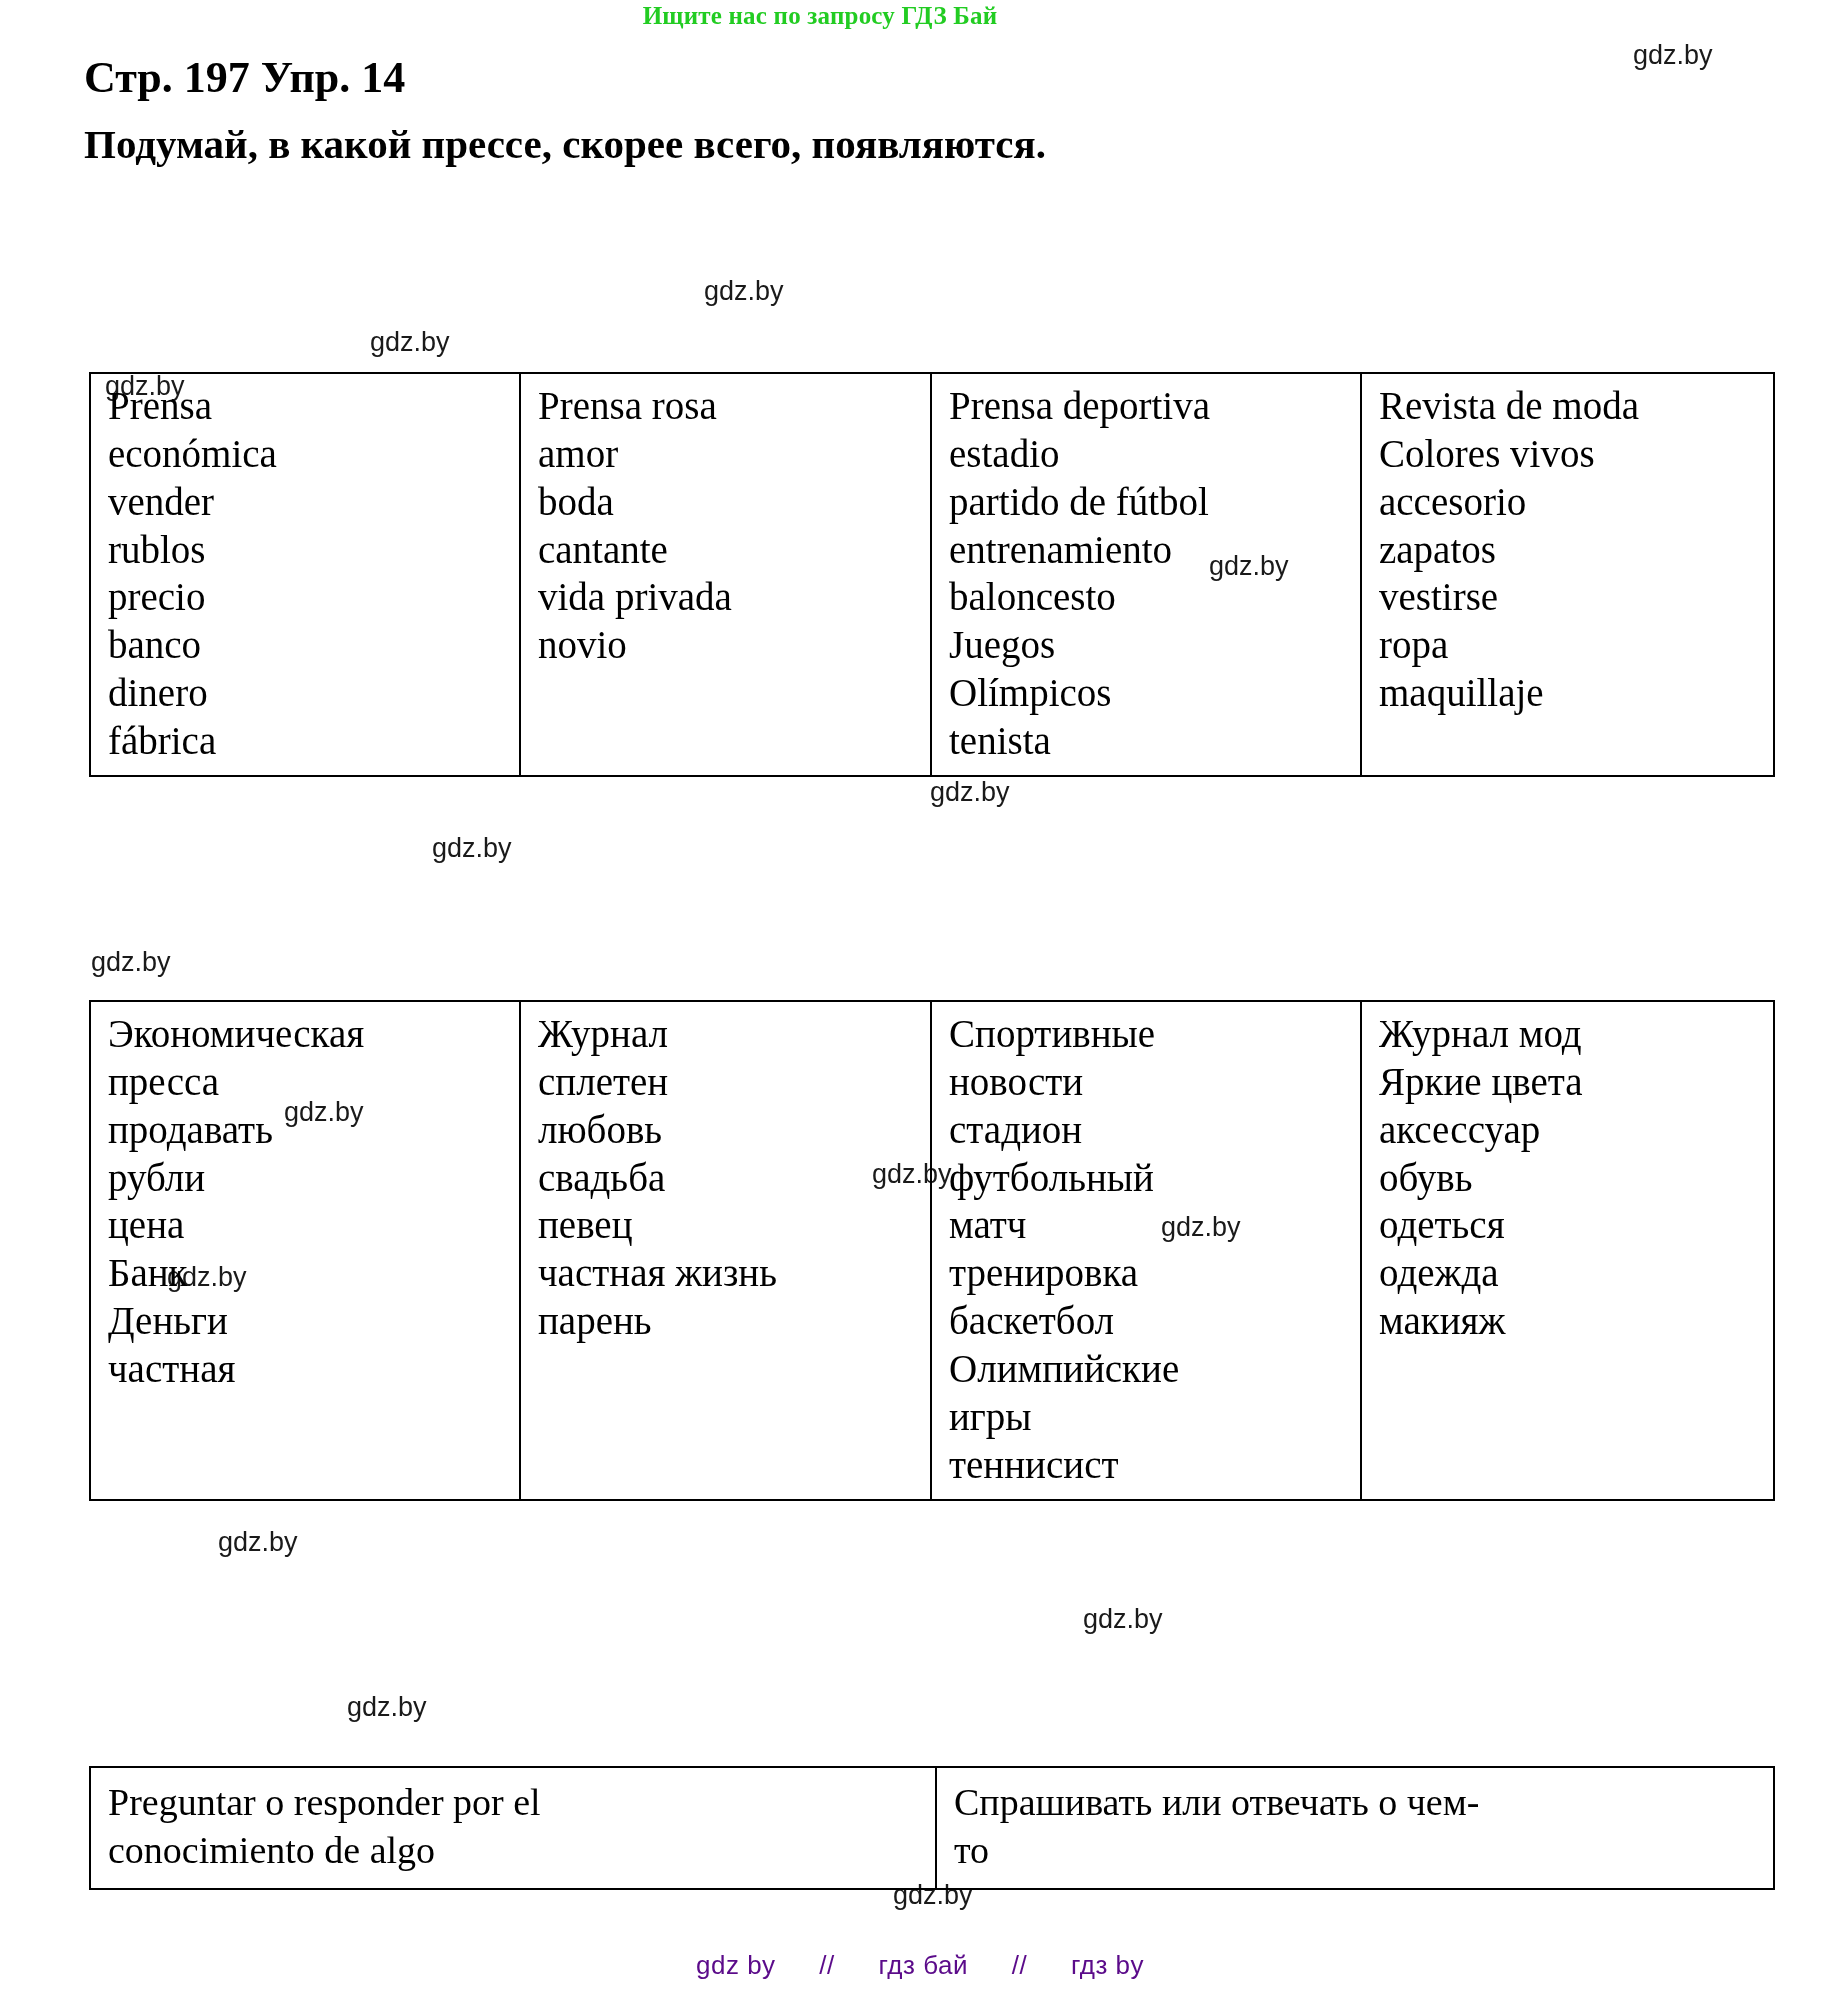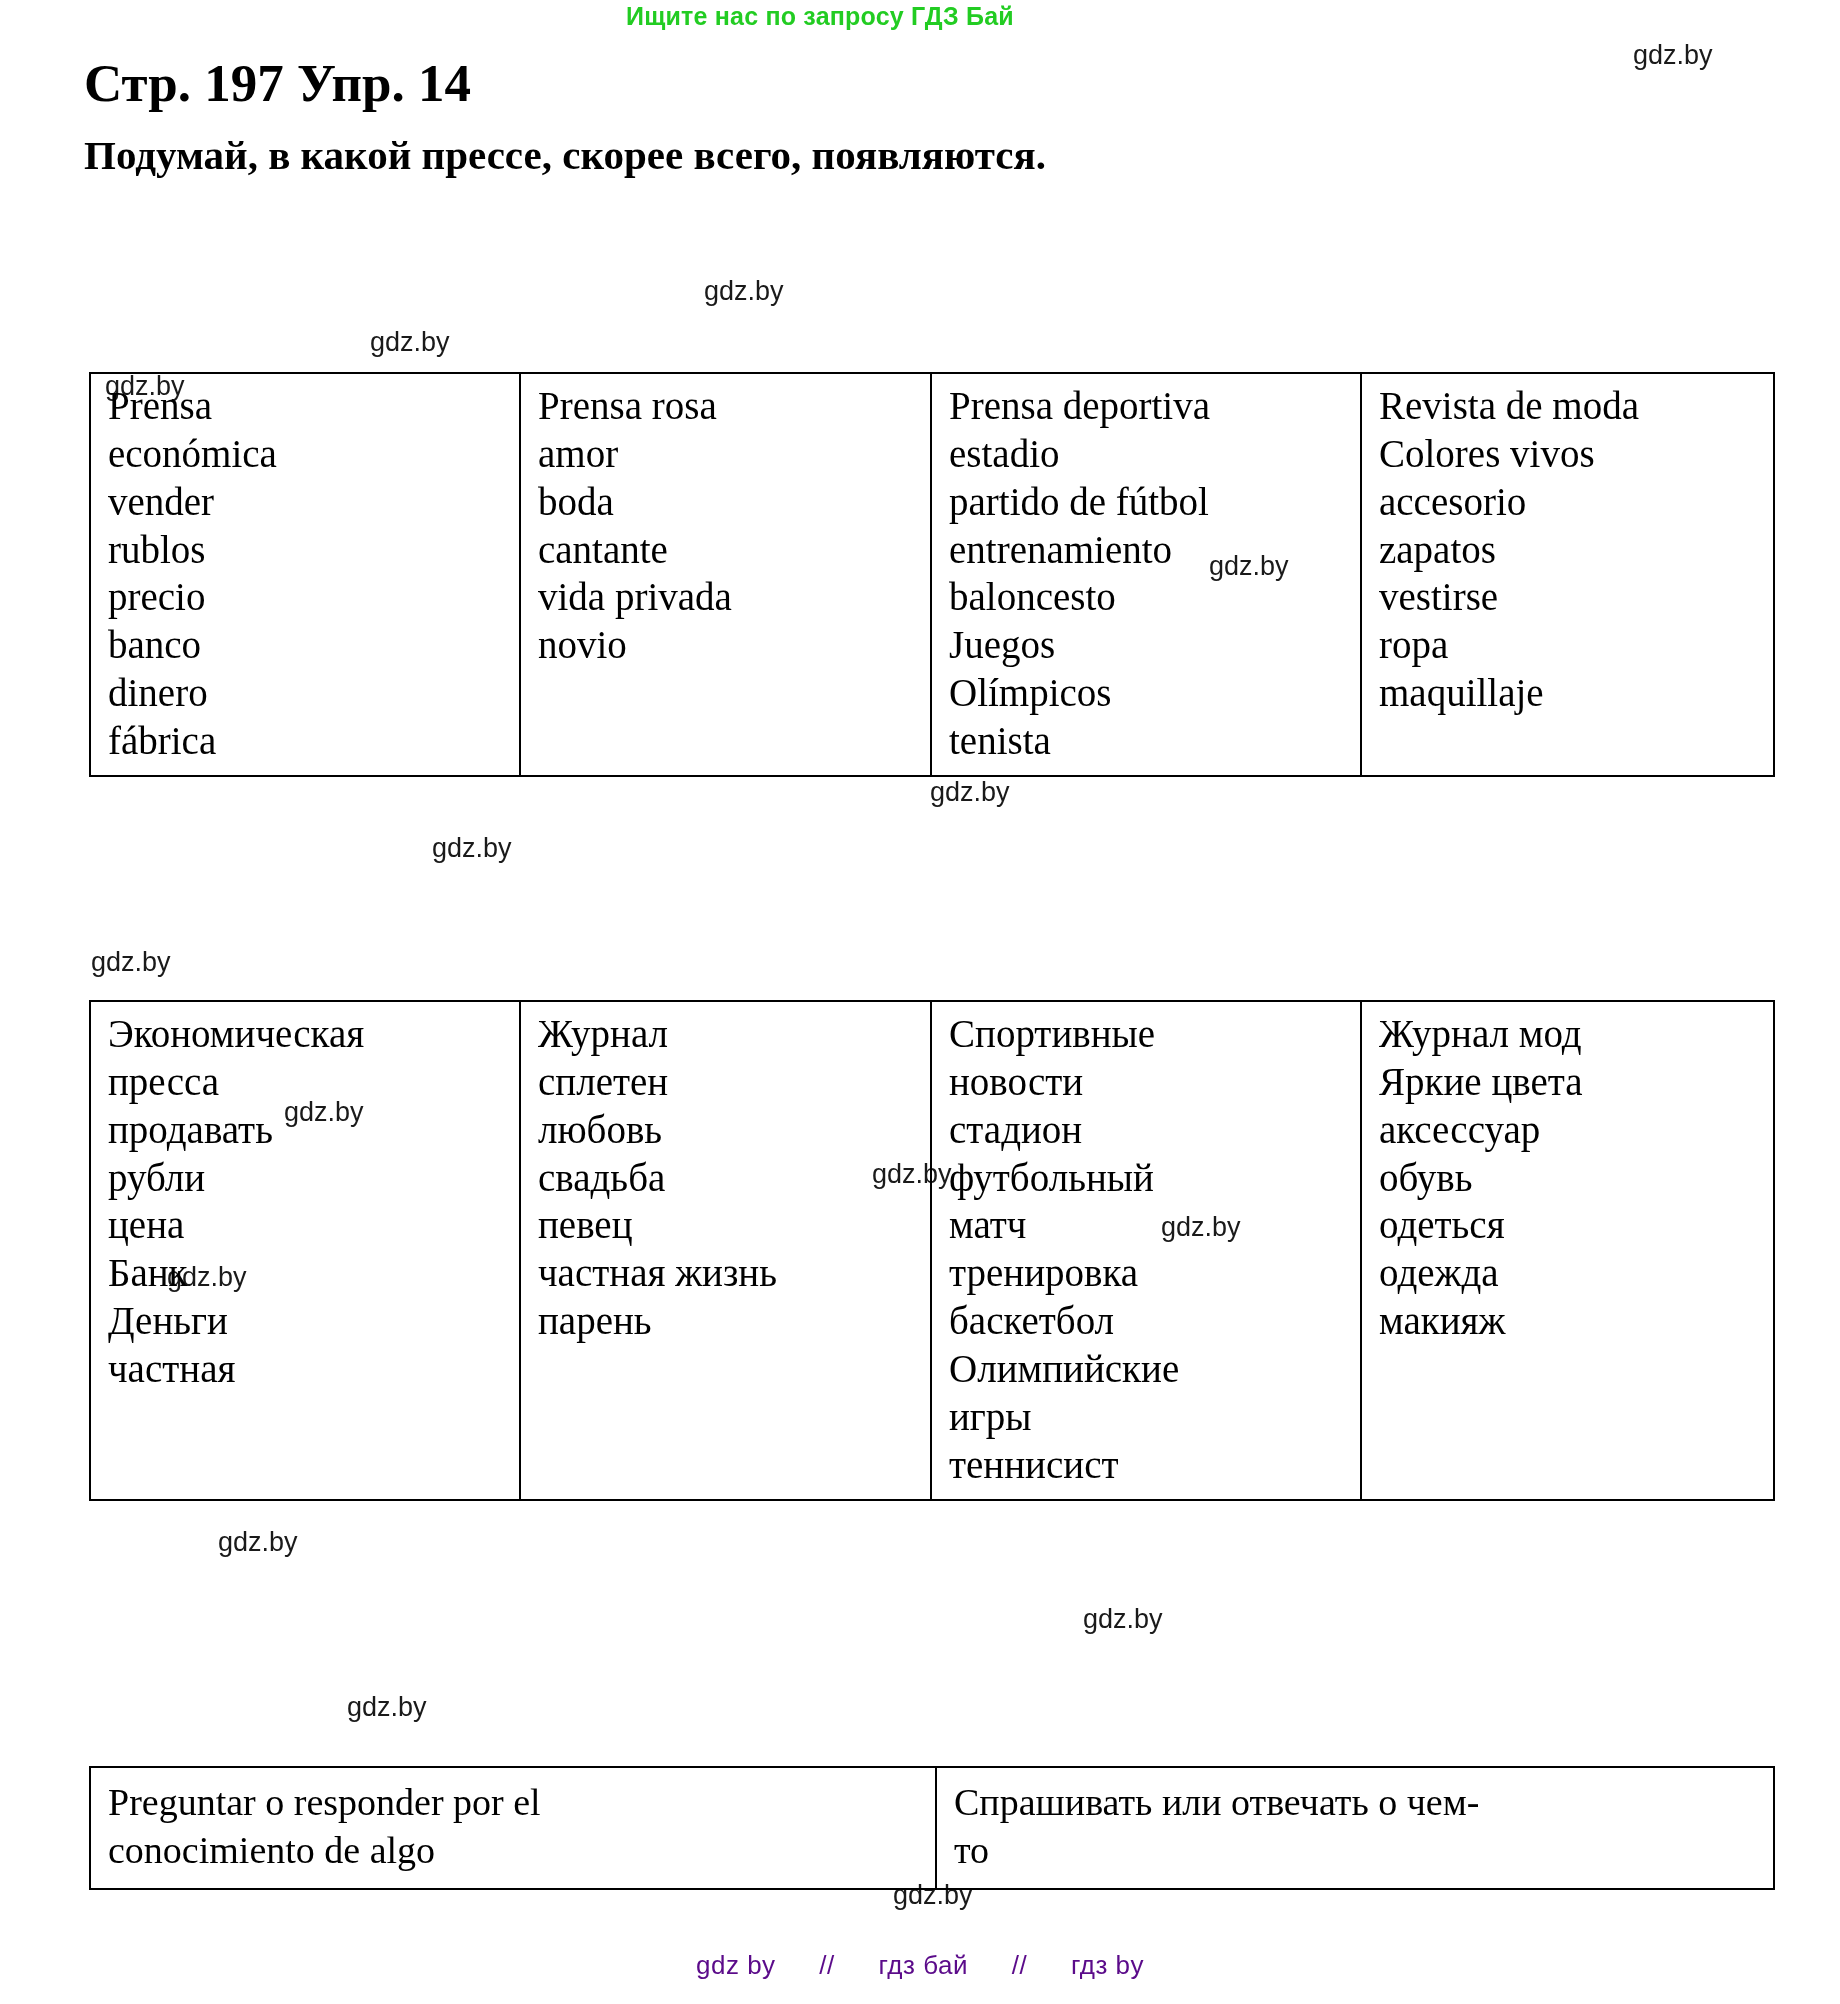--- a/index.html
+++ b/index.html
@@ -18,21 +18,21 @@
   }
 
   
   .promo-banner {
     position: absolute;
     top: 1.9px;
     left: 0;
     width: 1640px;
     text-align: center;
     color: #22cc22;
-    font-family: Liberation Sans, sans-serif;
+    font-family: Liberation Serif, serif;
     font-size: 25px;
     font-weight: 600;
     letter-spacing: 0.2px;
   }
 
   
   .wm {
     position: absolute;
     font-family: "Liberation Sans", sans-serif;
     color: #1a1a1a;
@@ -41,21 +41,21 @@
   }
 
   
   .heading-wrap {
     position: absolute;
     left: 84px;
     top: 50px;
     width: 1682px;
   }
   .page-ref {
-    font-size: 53px;
+    font-size: 44px;
     font-weight: bold;
     line-height: 1.28;
     margin: 0 0 11.5px 0;
     font-family: "Liberation Serif", serif;
   }
   .task-line {
     font-size: 41px;
     font-weight: bold;
     line-height: 1.28;
     margin: 0;

